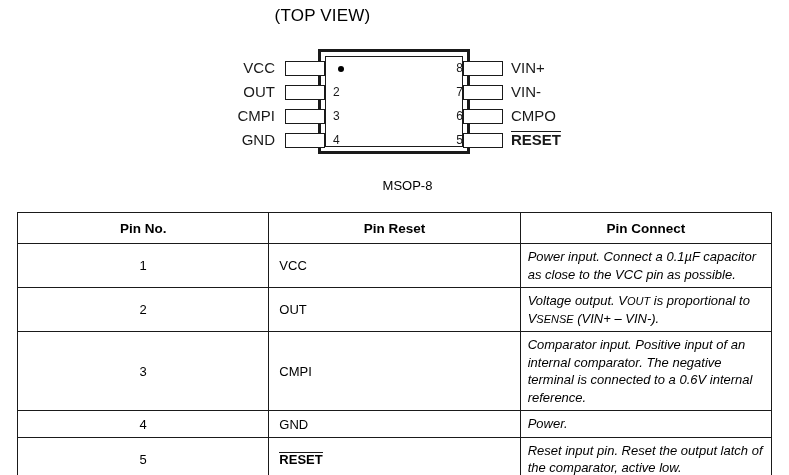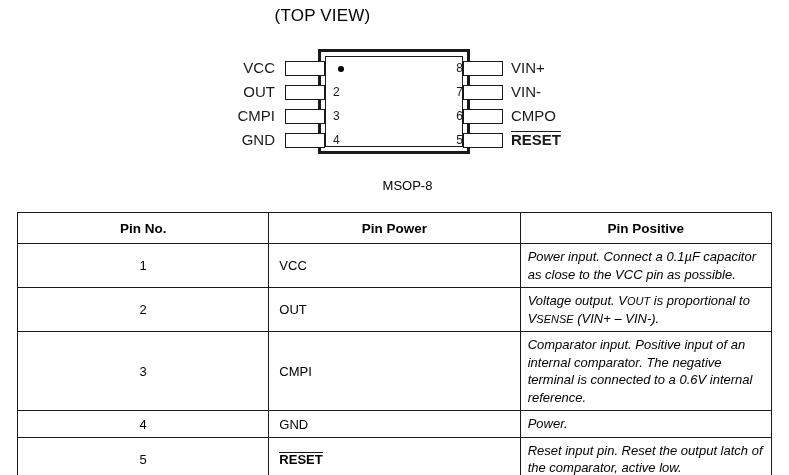--- a/index.html
+++ b/index.html
@@ -205,22 +205,22 @@
   <div class="pin-label pin-label-right pl-row3">CMPO</div>
   <div class="pin-label pin-label-right pl-row4"><span class="ovl">RESET</span></div>
 
   <div id="package-label">MSOP-8</div>
 </div>
 
 <table id="pin-table">
   <thead>
     <tr>
       <th>Pin No.</th>
-      <th>Pin Power</th>
-      <th>Pin Positive</th>
+      <th>Pin Reset</th>
+      <th>Pin Connect</th>
     </tr>
   </thead>
   <tbody>
     <tr>
       <td class="c-no">1</td>
       <td class="c-name">VCC</td>
       <td class="c-func">Power input. Connect a 0.1µF capacitor as close to the VCC pin as possible.</td>
     </tr>
     <tr>
       <td class="c-no">2</td>

